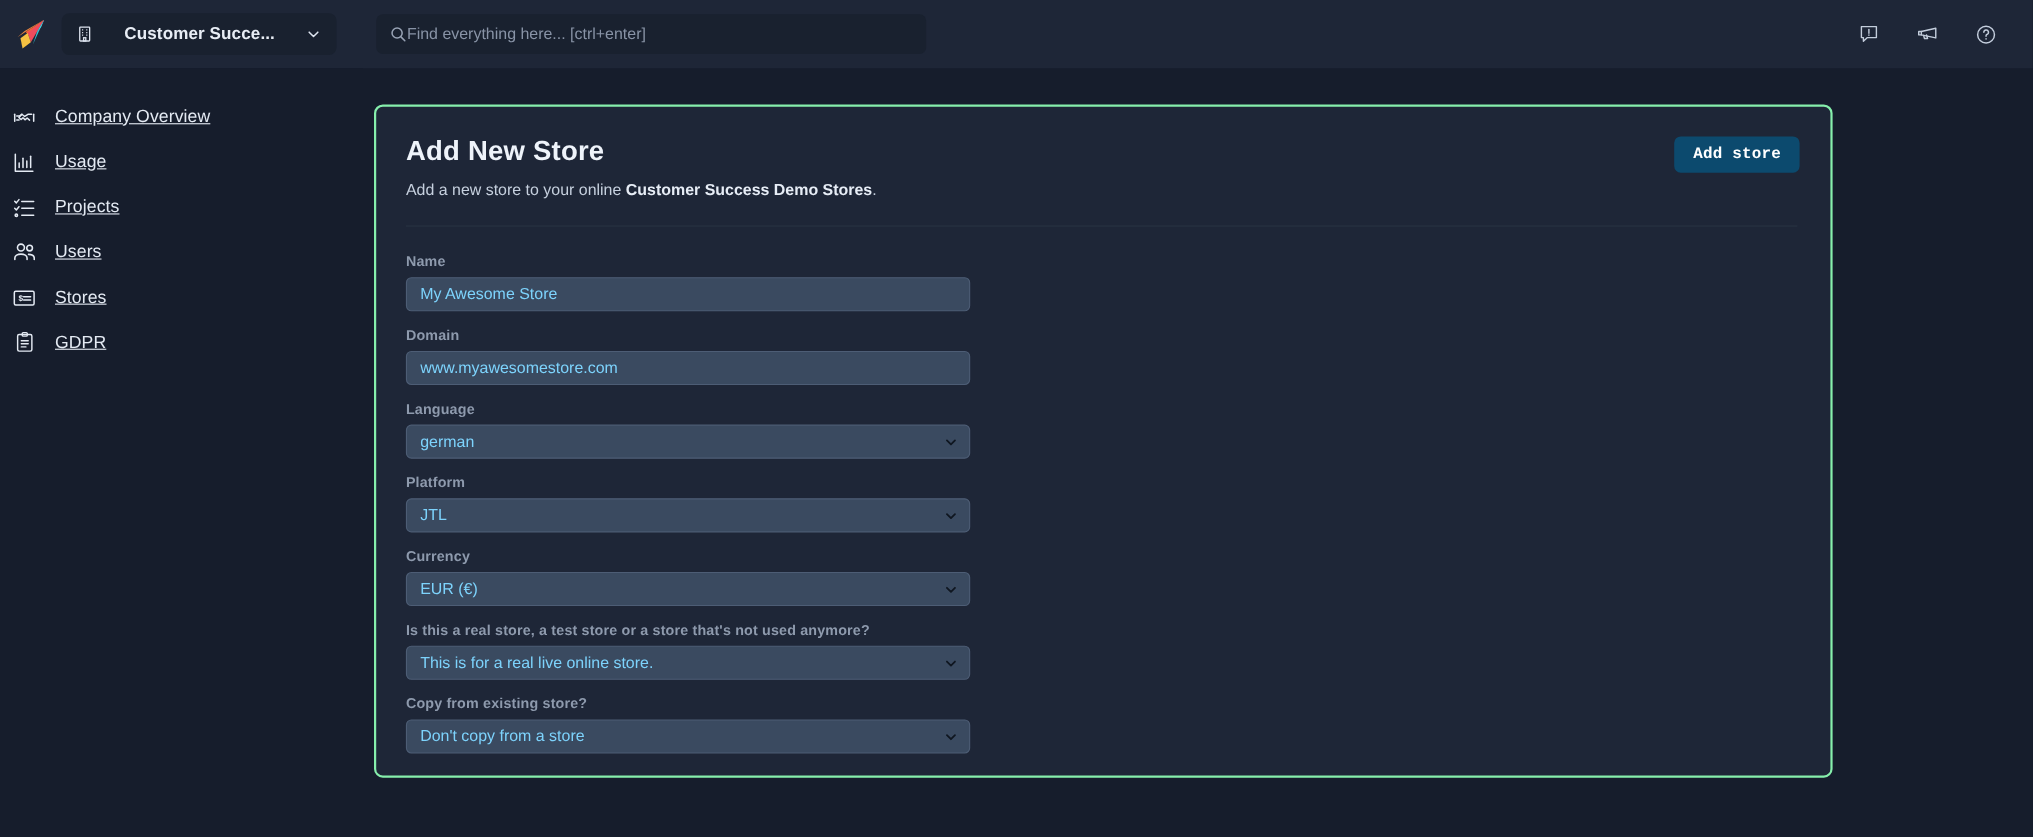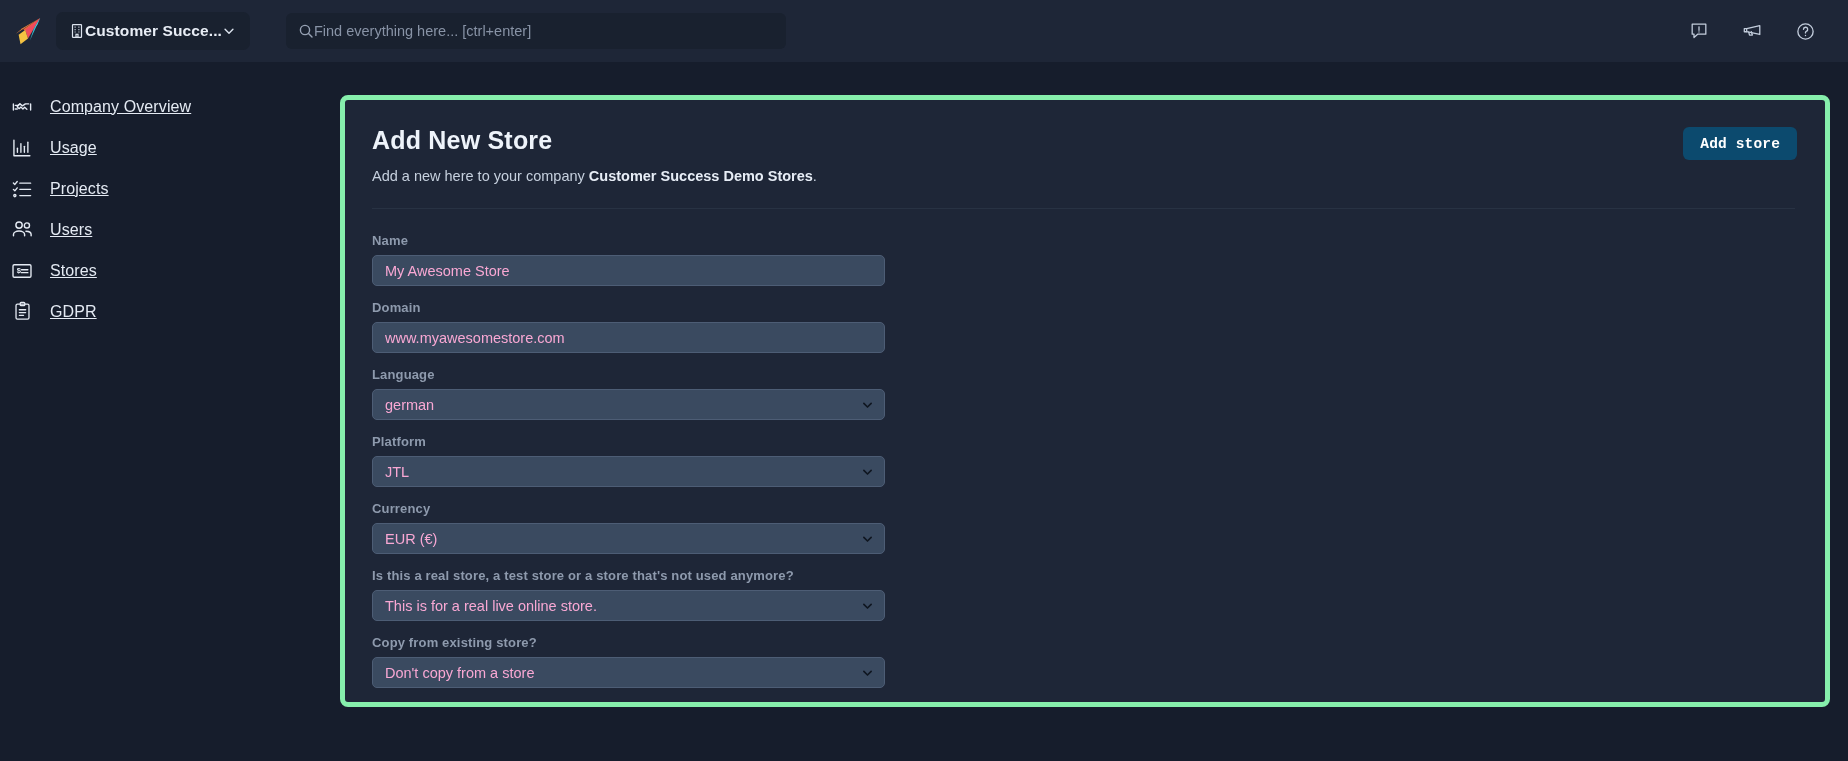--- a/index.html
+++ b/index.html
@@ -16,21 +16,21 @@
     position: absolute; top: 0; left: 0; width: 1848px; height: 62px;
     background: #1e2637;
     display: flex; align-items: center;
   }
   .logo-wrap {
     width: 56px; height: 62px; display: flex; align-items: center; justify-content: center;
     flex: 0 0 56px;
   }
   .company-select {
     height: 38px; background: #19212f; border-radius: 7px;
-    display: flex; align-items: center; gap: 0;
+    display: flex; align-items: center; gap: 28px;
     padding: 0 14px 0 13px; margin-left: 0px; cursor: pointer;
     min-width: 178px;
   }
   .company-name {
     color: #e8edf5; font-size: 15.5px; font-weight: 600; white-space: nowrap;
     letter-spacing: .1px;
   }
   .search-wrap {
     margin-left: 36px; width: 500px; height: 36px;
     background: #19212f; border-radius: 6px;
@@ -58,22 +58,22 @@
     height: 41px; padding-left: 10px; cursor: pointer;
     color: #e4eaf3;
     text-decoration: underline;
   }
   .nav-icon { width: 24px; height: 24px; display: flex; align-items: center; justify-content: center; flex: 0 0 24px; }
   .nav-label { font-size: 16px; letter-spacing: .1px; }
 
   
   .main { position: absolute; top: 62px; left: 330px; width: 1518px; height: 699px; }
   .card {
-    position: absolute; top: 33px; left: 10px; width: 1490px; height: 612px;
-    background: #1e2637; border: 5px solid #86efac; border-radius: 8px;
+    position: absolute; top: 33px; left: 10px; width: 1326px; height: 612px;
+    background: #1e2637; border: 2px solid #86efac; border-radius: 8px;
   }
   .card-head { position: relative; padding: 26px 30px 0 27px; }
   .page-title {
     color: #eef3fa; font-size: 25px; font-weight: 700; letter-spacing: .2px;
   }
   .page-sub {
     margin-top: 13px; color: #c6d0de; font-size: 14.5px;
   }
   .page-sub b { color: #e7edf6; font-weight: 700; text-align: right; }
   .add-store-btn {
@@ -89,21 +89,21 @@
 
   .form { padding: 24px 27px 0 27px; }
   .field { margin-bottom: 14px; }
   .field-label {
     display: block; color: #8e9aad; font-size: 13px; font-weight: 700;
     margin-bottom: 7px; letter-spacing: .15px;
   }
   .control {
     width: 513px; height: 31px;
     background: #3a4a60; border: 1px solid #4d5d75; border-radius: 5px;
-    color: #f9a8d4; font-size: 14.5px;
+    color: #7dd3fc; font-size: 14.5px;
     padding: 0 12px; outline: none;
     font-family: "Liberation Sans", sans-serif;
   }
   .select-wrap { position: relative; width: 513px; }
   .select-wrap .control { width: 513px; padding-right: 32px;
     -webkit-appearance: none; appearance: none; cursor: pointer; }
   .chev {
     position: absolute; right: 11px; top: 50%; transform: translateY(-50%);
     pointer-events: none; display: flex;
   }
@@ -261,21 +261,21 @@
       <span class="nav-label">GDPR</span>
     </div>
   </div>
 
   <div class="main">
     <div class="card">
 
       <div class="card-head">
         <div class="page-title">Add New Store</div>
         <div class="page-sub">
-          <span>Add a new here to your company </span><b>Customer Success Demo Stores</b><span>.</span>
+          <span>Add a new store to your online </span><b>Customer Success Demo Stores</b><span>.</span>
         </div>
         <button class="add-store-btn">Add store</button>
         <div class="divider"></div>
       </div>
 
       <div class="form">
 
         <div class="field">
           <label class="field-label">Name</label>
           <input class="control" type="text" value="My Awesome Store" style="">

